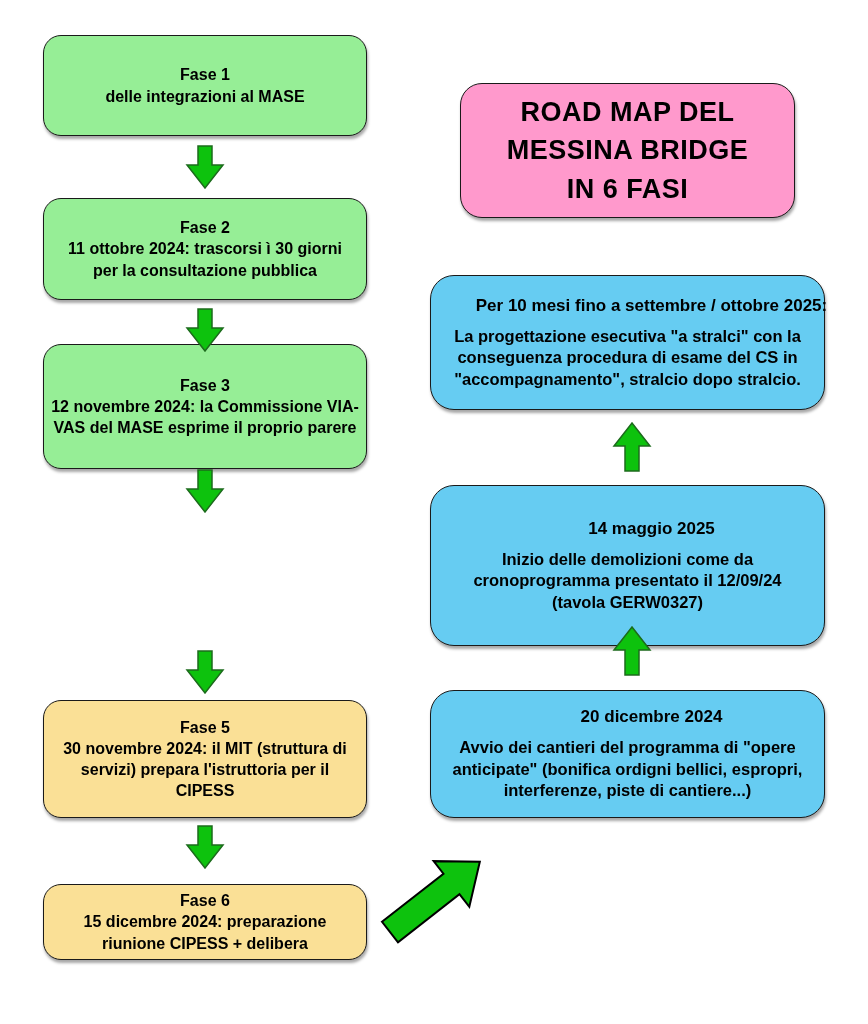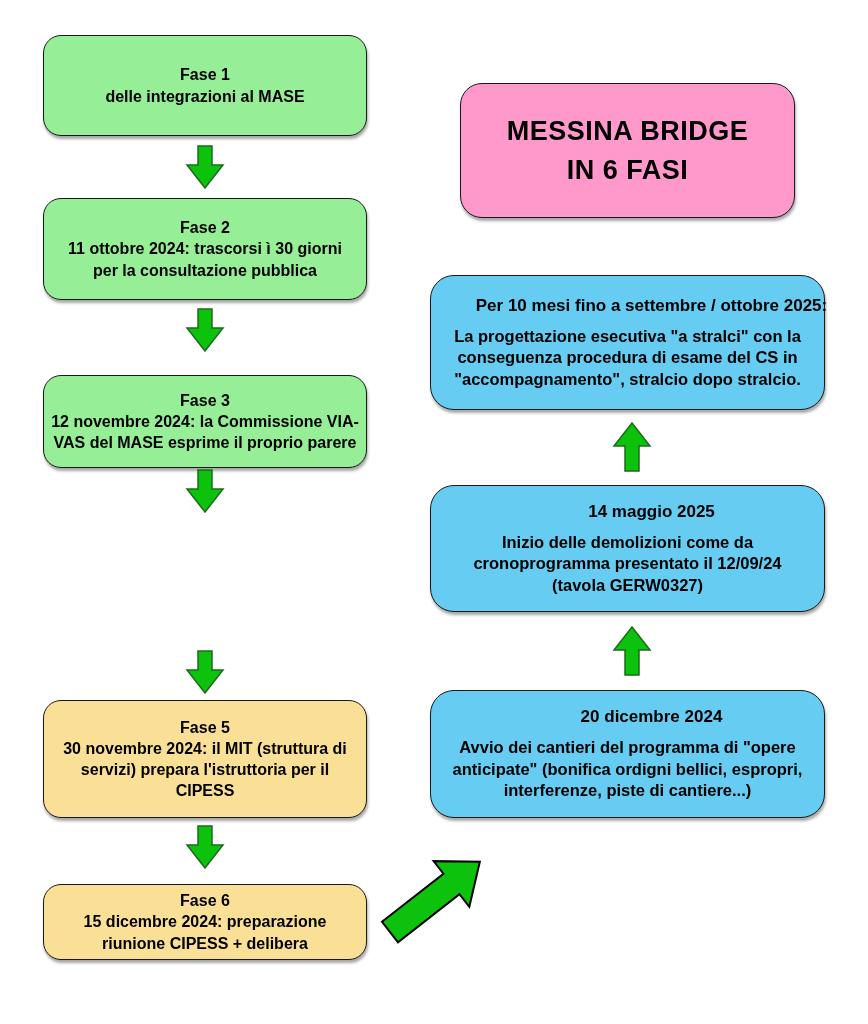--- a/index.html
+++ b/index.html
@@ -33,21 +33,21 @@
     left: 43px;
     width: 324px;
     font-size: 16px;
     line-height: 1.32;
     padding: 4px 6px;
   }
   .left-box div { white-space: nowrap; }
 
   .f1 { top: 35px;  height: 101px; }
   .f2 { top: 198px; height: 102px; }
-  .f3 { top: 375px; height: 93px; }
+  .f3 { top: 344px; height: 125px; }
   .f4 { top: 523px; height: 119px; }
   .f5 { top: 700px; height: 118px; align-items: center; }
   .f6 { top: 884px; height: 76px;  }
 
   .title-box {
     left: 460px; top: 83px;
     width: 335px; height: 135px;
     font-size: 27px;
     line-height: 1.42;
     letter-spacing: 0.5px;
@@ -55,21 +55,21 @@
   .title-box div { white-space: nowrap; }
 
   .blue-box {
     left: 430px;
     width: 395px;
     padding: 6px 8px;
     font-size: 16.5px;
     line-height: 1.3;
   }
   .b1 { top: 275px; height: 135px; }
-  .b2 { top: 485px; height: 127px; }
+  .b2 { top: 485px; height: 161px; }
   .b3 { top: 690px; height: 128px; }
   .blue-header { font-size: 17px; margin-bottom: 9px; white-space: nowrap; padding-left: 48px; }
   .blue-body div { white-space: nowrap; }
 
   .arrow { position: absolute; }
   .down-1 { left: 185px; top: 145px; }
   .down-2 { left: 185px; top: 308px; }
   .down-3 { left: 185px; top: 469px; }
   .down-4 { left: 185px; top: 650px; }
   .down-5 { left: 185px; top: 825px; }
@@ -118,20 +118,21 @@
     <polygon points="13,1 27,1 27,20 38,20 20,43 2,20 13,20" fill="#0DC20D" stroke="#1c6b1c" stroke-width="1.5"></polygon>
   </svg>
   <svg class="arrow down-4" width="40" height="44" viewBox="0 0 40 44">
     <polygon points="13,1 27,1 27,20 38,20 20,43 2,20 13,20" fill="#0DC20D" stroke="#1c6b1c" stroke-width="1.5"></polygon>
   </svg>
   <svg class="arrow down-5" width="40" height="44" viewBox="0 0 40 44">
     <polygon points="13,1 27,1 27,20 38,20 20,43 2,20 13,20" fill="#0DC20D" stroke="#1c6b1c" stroke-width="1.5"></polygon>
   </svg>
 
   <div class="box box-pink title-box">
+      <div>ROAD MAP DEL</div>
       <div>MESSINA BRIDGE</div>
       <div>IN 6 FASI</div>
     </div>
 
   <div class="box box-blue blue-box b1">
     <div class="blue-header">Per 10 mesi fino a settembre / ottobre 2025:</div>
     <div class="blue-body">
         <div>La progettazione esecutiva "a stralci" con la</div>
         <div>conseguenza procedura di esame del CS in</div>
         <div>"accompagnamento", stralcio dopo stralcio.</div>

